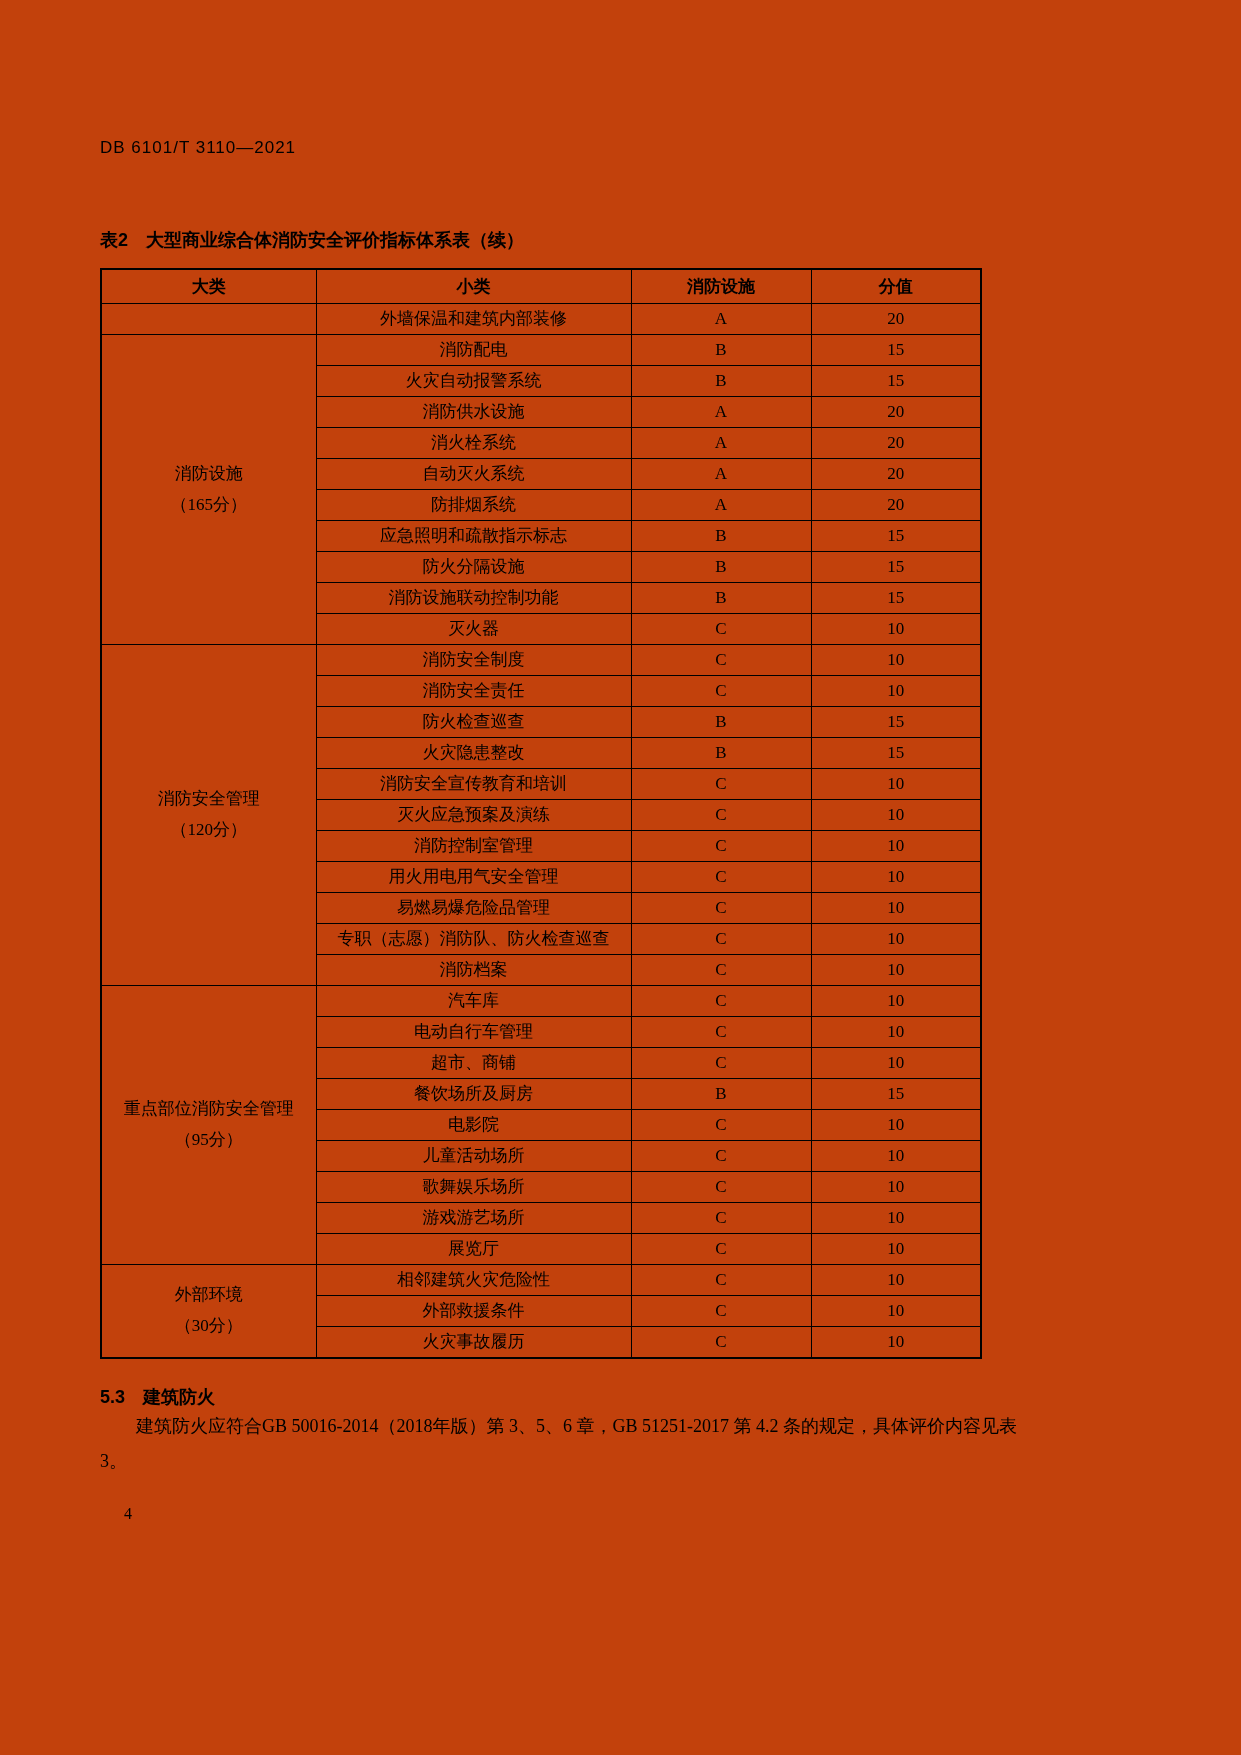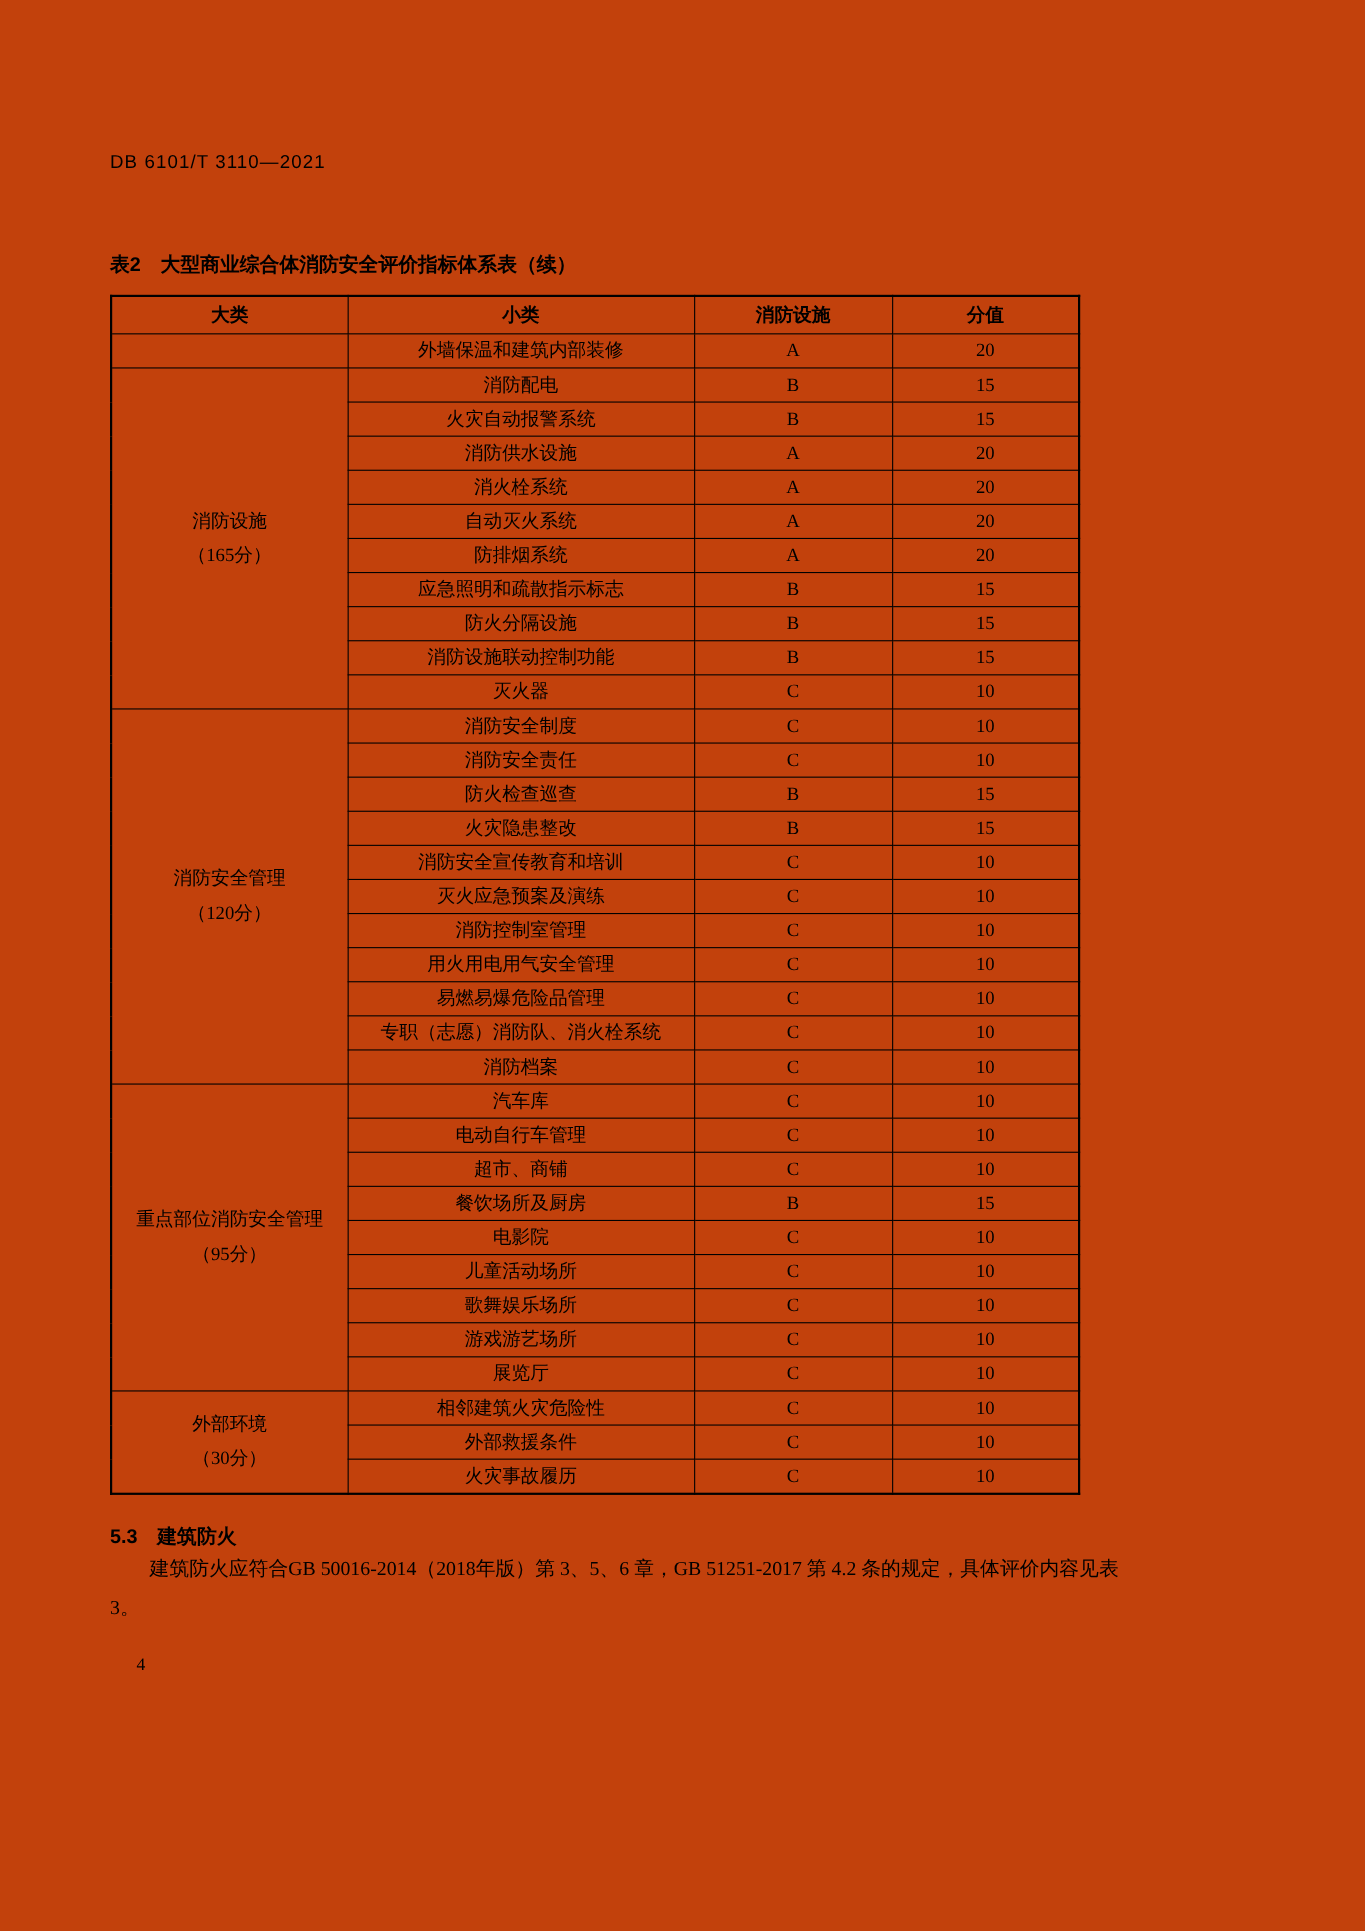--- a/index.html
+++ b/index.html
@@ -168,21 +168,21 @@
           <td>用火用电用气安全管理</td>
           <td>C</td>
           <td>10</td>
         </tr>
         <tr>
           <td>易燃易爆危险品管理</td>
           <td>C</td>
           <td>10</td>
         </tr>
         <tr>
-          <td>专职（志愿）消防队、消火栓系统</td>
+          <td>专职（志愿）消防队、防火检查巡查</td>
           <td>C</td>
           <td>10</td>
         </tr>
         <tr>
           <td>消防档案</td>
           <td>C</td>
           <td>10</td>
         </tr>
         <tr>
           <td rowspan="9" class="cat">

